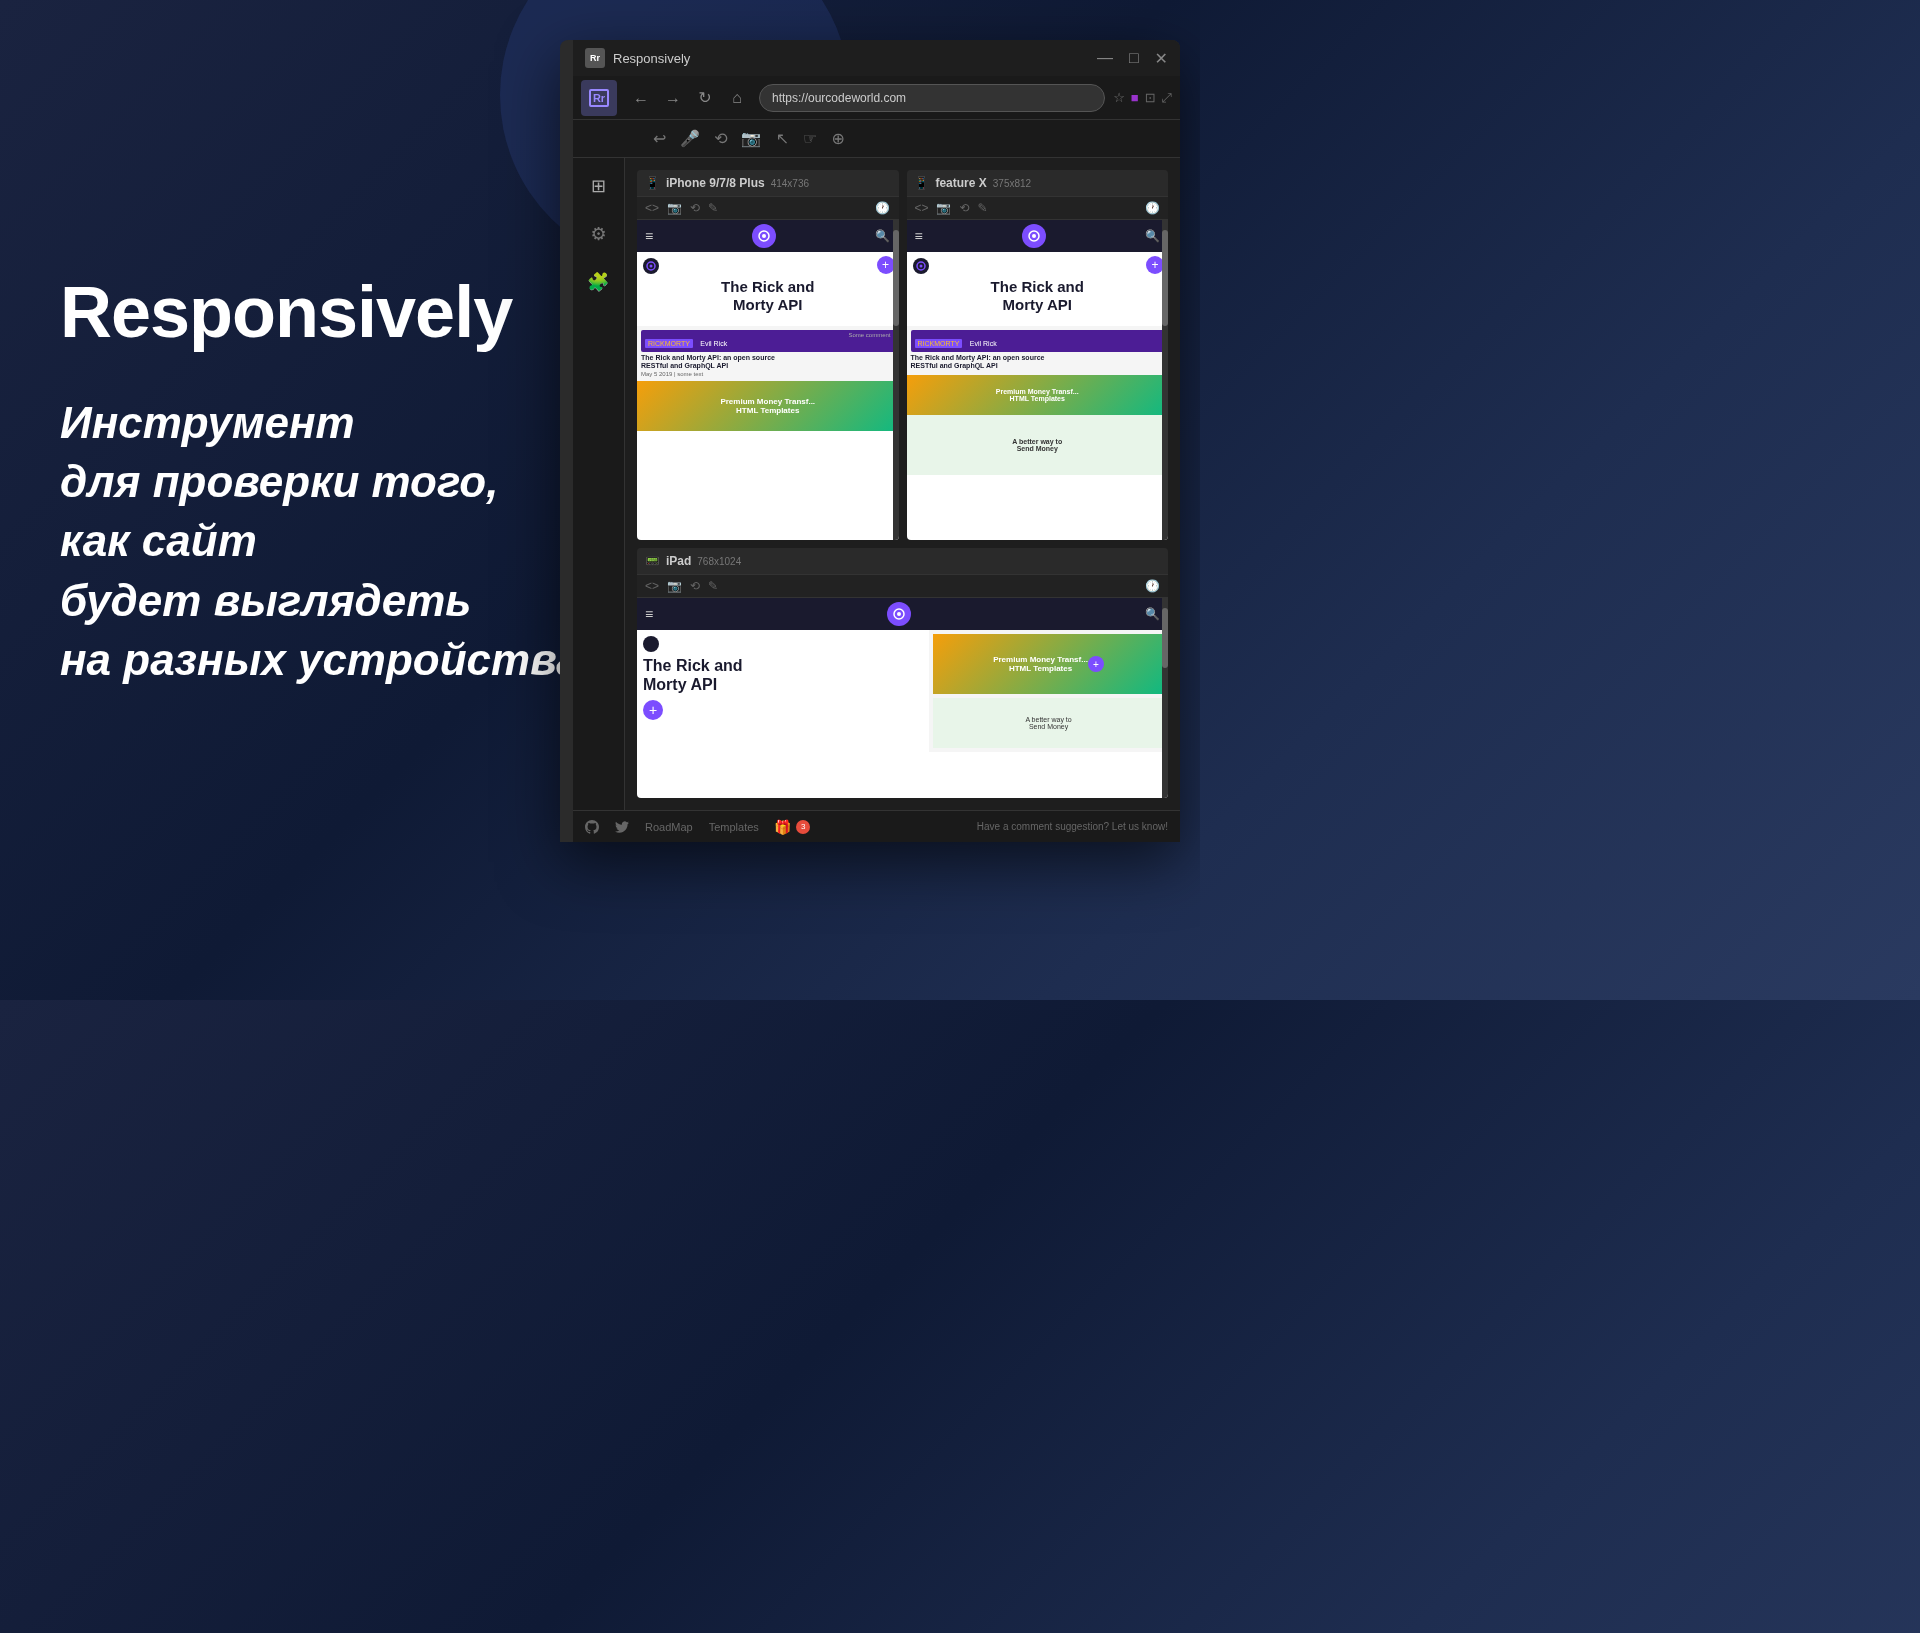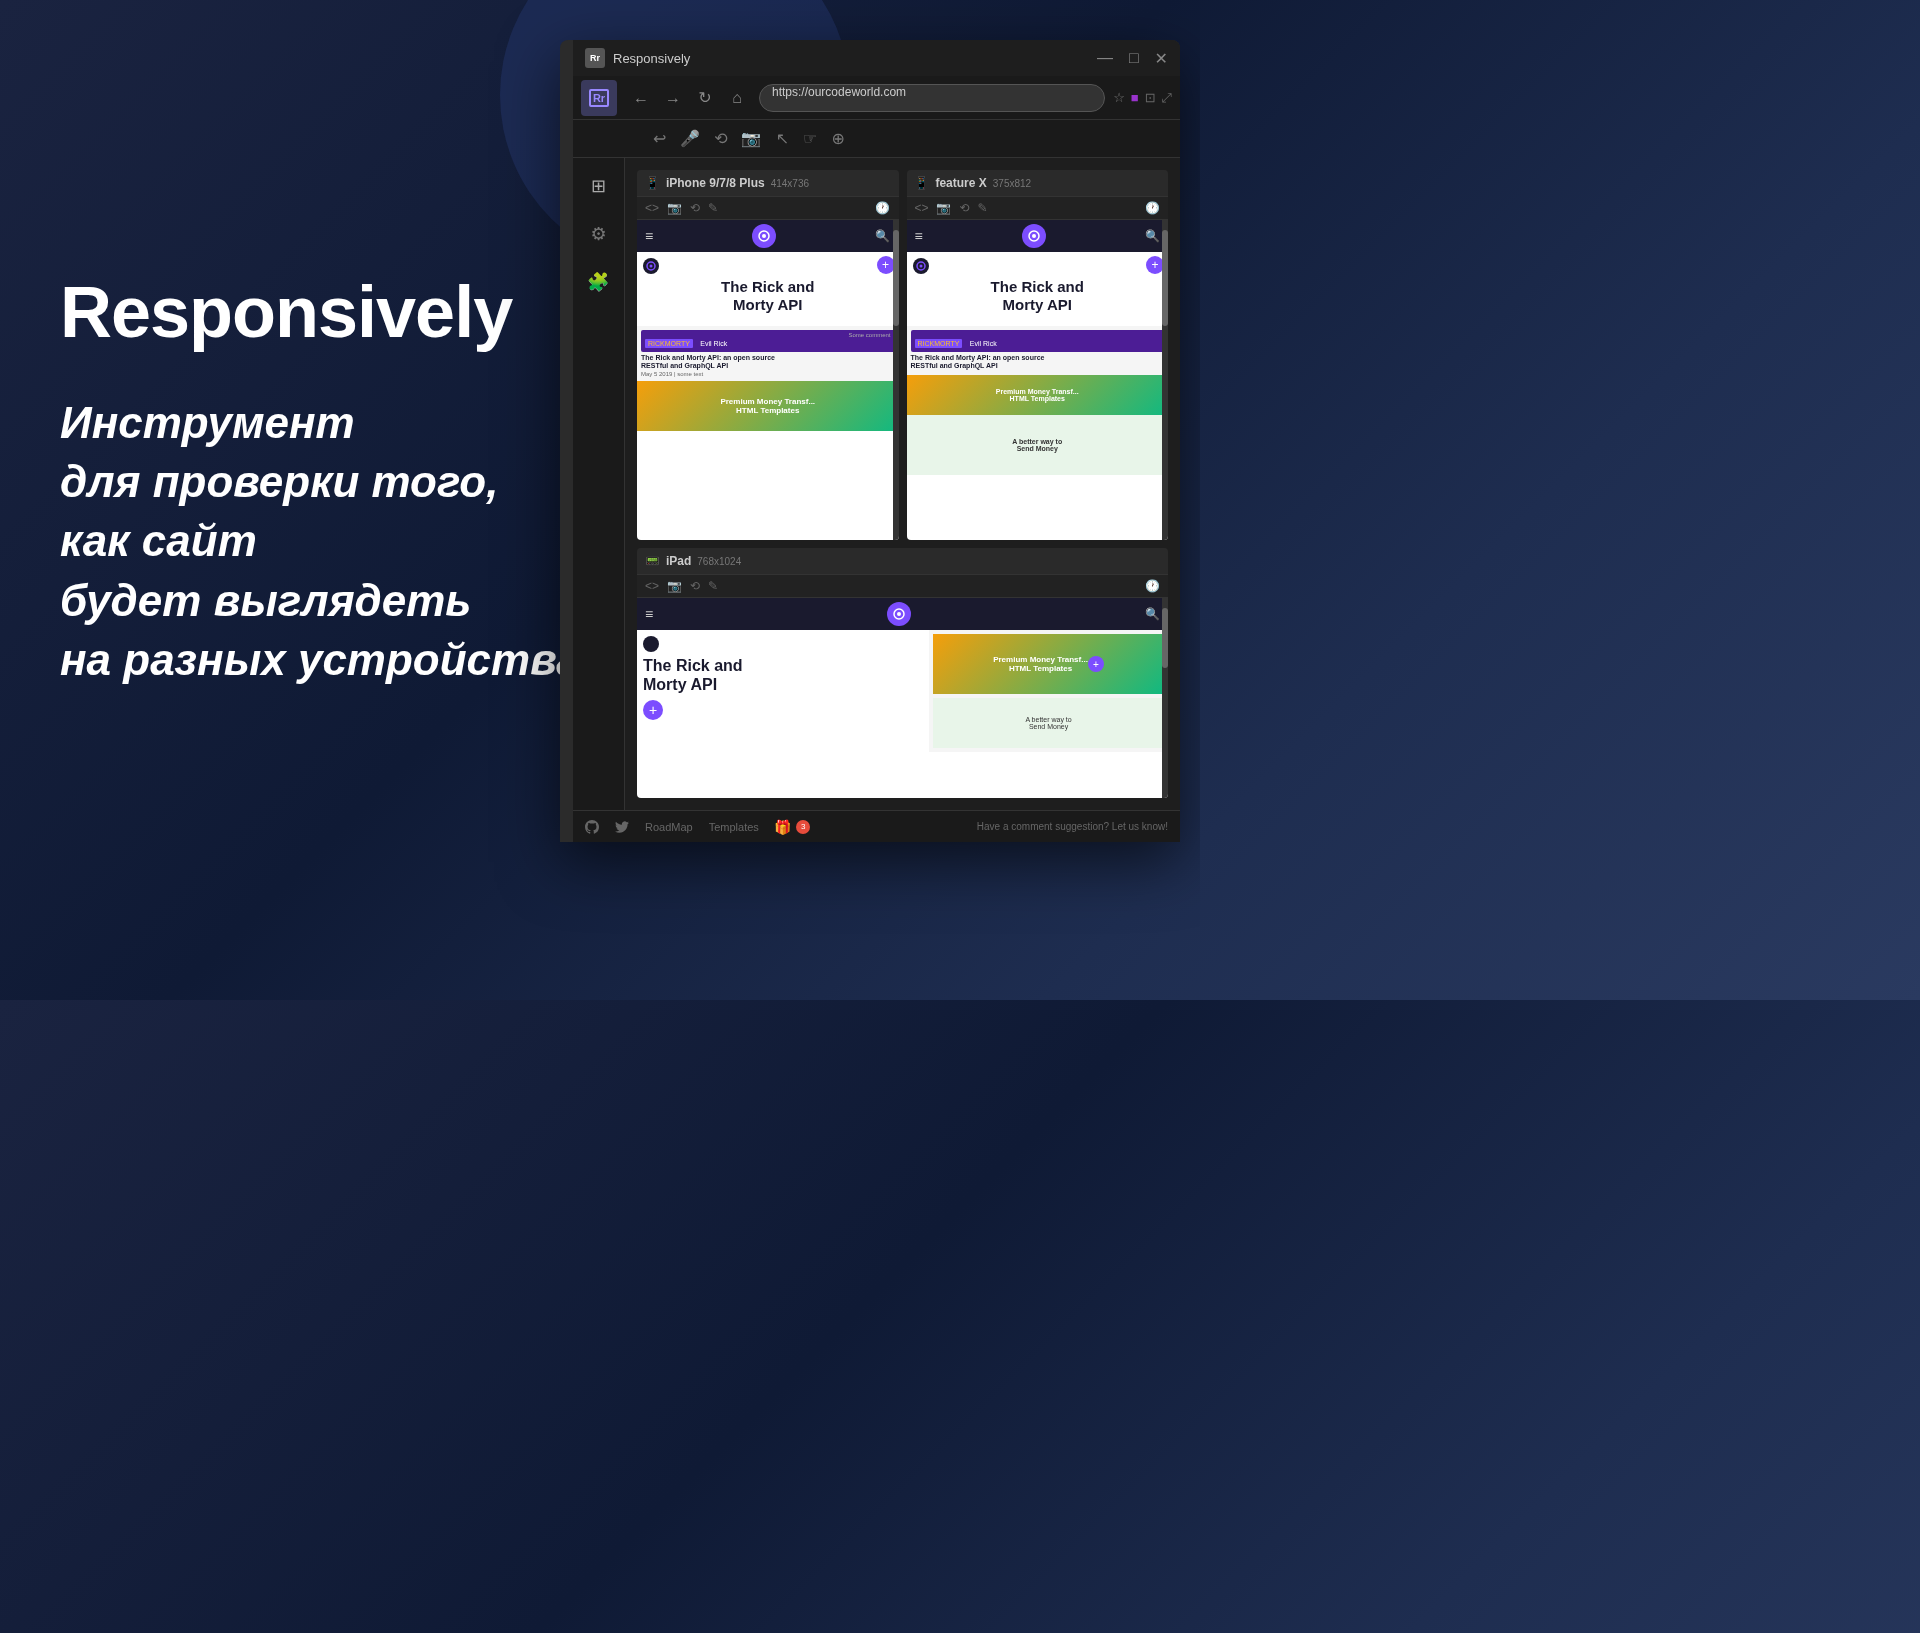--- a/index.html
+++ b/index.html
@@ -186,20 +186,21 @@
       cursor: pointer;
     }
 
     .url-bar {
       flex: 1;
       background: #333;
       border: 1px solid #555;
       border-radius: 20px;
       height: 28px;
       display: flex;
+      align-items: center;
       padding: 0 12px;
       color: #ccc;
       font-size: 12px;
       margin: 4px 4px;
     }
 
     .url-icons {
       display: flex;
       gap: 6px;
       align-items: center;

